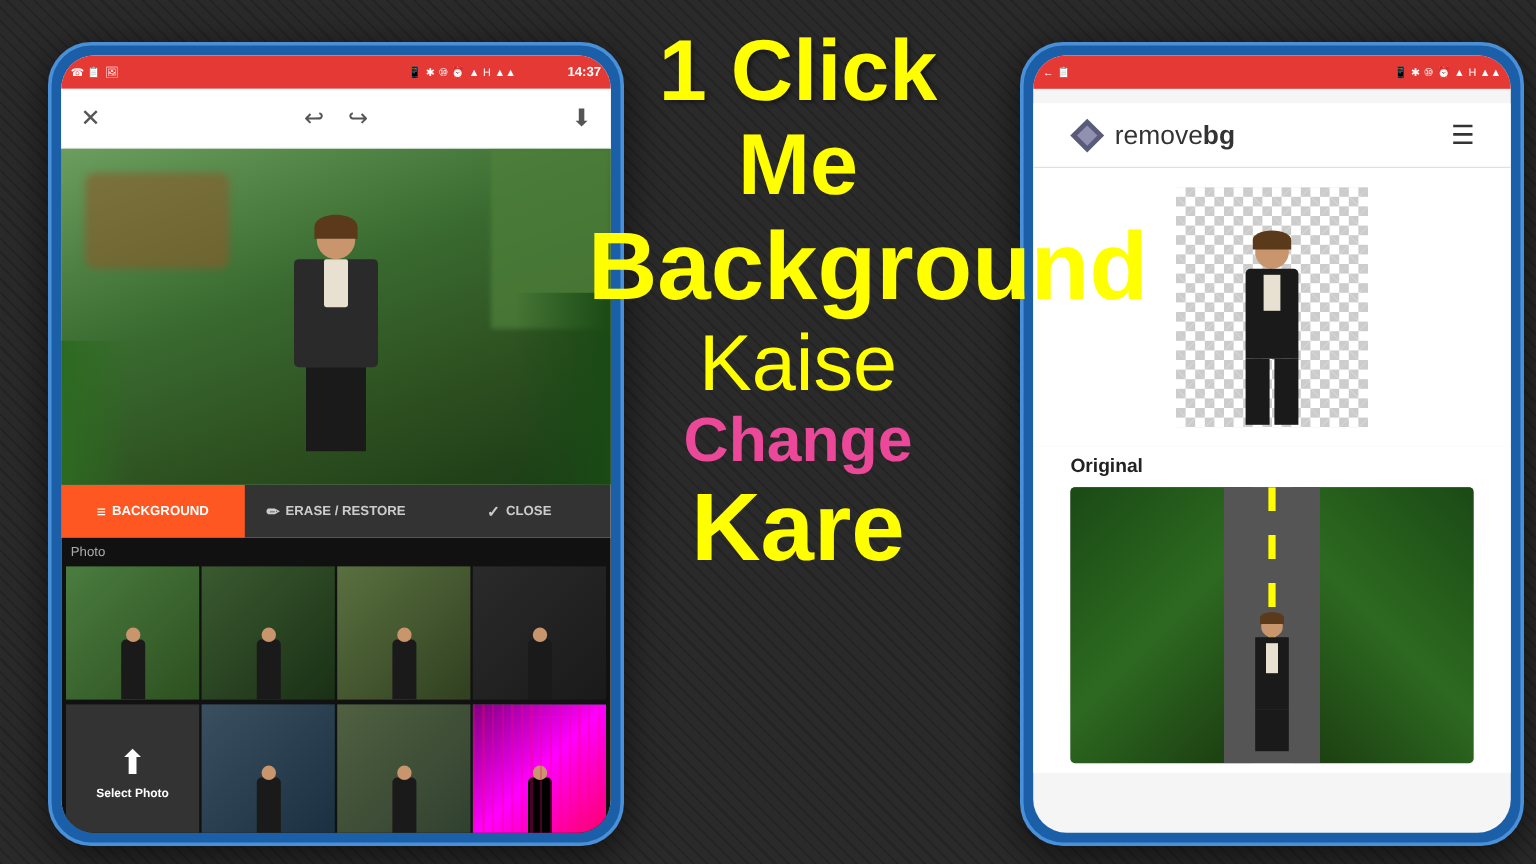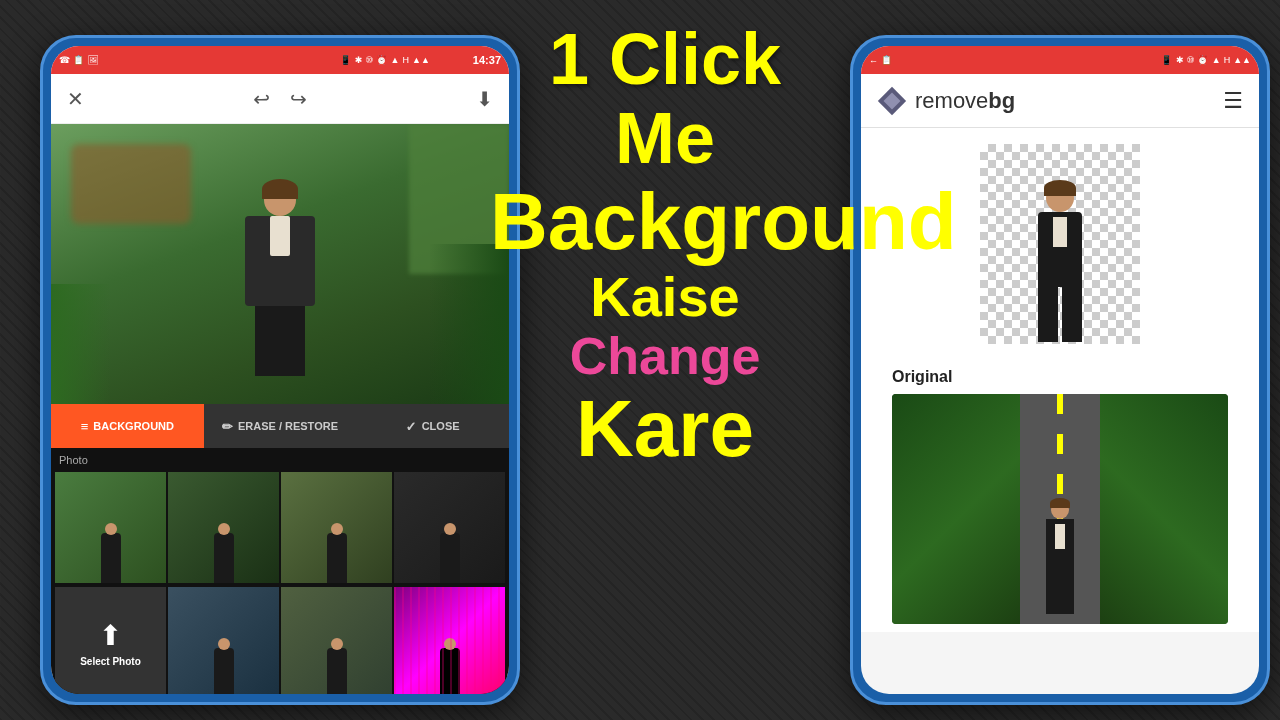--- a/index.html
+++ b/index.html
@@ -46,22 +46,22 @@
     }
 
     .center-text .line3 {
       font-size: 80px;
       font-weight: 900;
       color: #ffff00;
       line-height: 1.1;
     }
 
     .center-text .line4 {
-      font-size: 56px;
-      font-weight: 700;
+      font-size: 66px;
+      font-weight: 400;
       color: #ffff00;
       line-height: 1.1;
     }
 
     .center-text .line5 {
       font-size: 52px;
       font-weight: 900;
       color: #ec4899;
       line-height: 1.1;
     }
@@ -384,22 +384,23 @@
       color: white;
     }
 
     
     .removebg-header {
       height: 54px;
       background: white;
       display: flex;
       align-items: center;
       justify-content: space-between;
-      padding: 0 16px;
+      padding: 0 30px;
       border-bottom: 1px solid #e0e0e0;
+      margin-top: 12px;
     }
 
     .removebg-logo {
       display: flex;
       align-items: center;
       gap: 8px;
     }
 
     .hamburger-icon {
       font-size: 22px;

